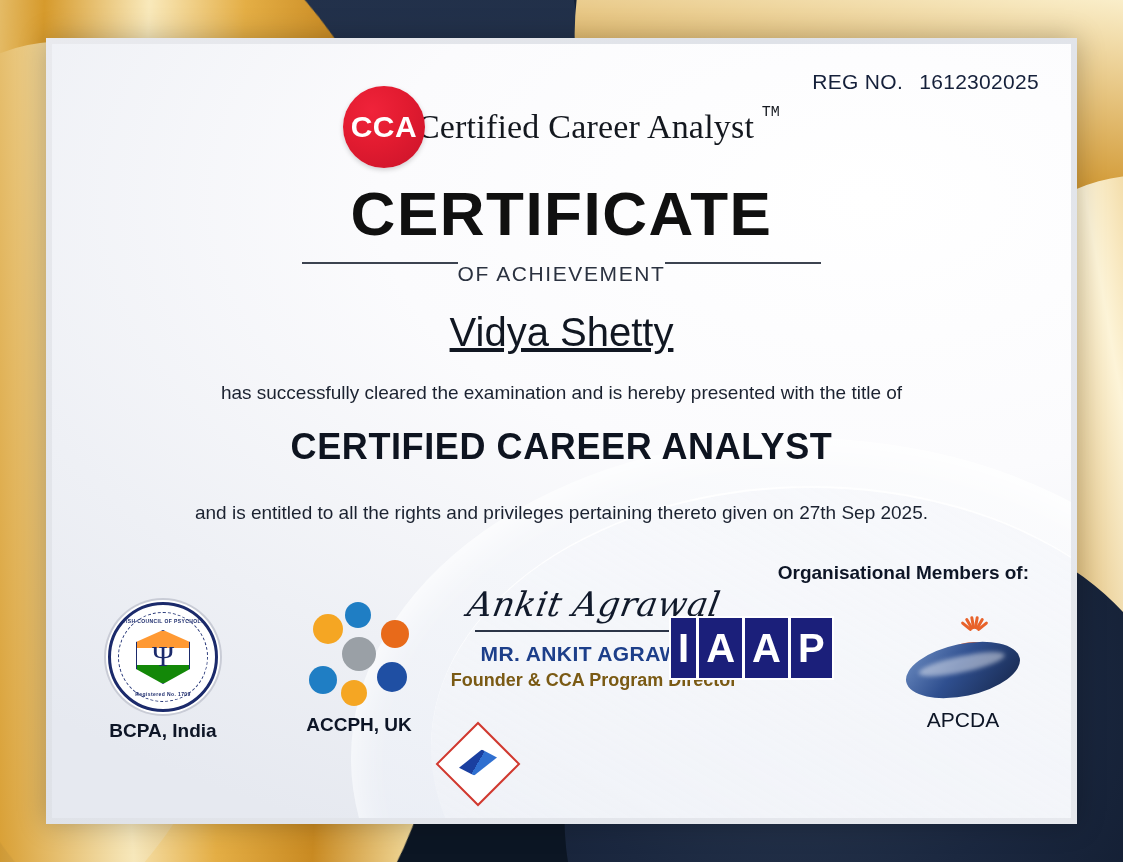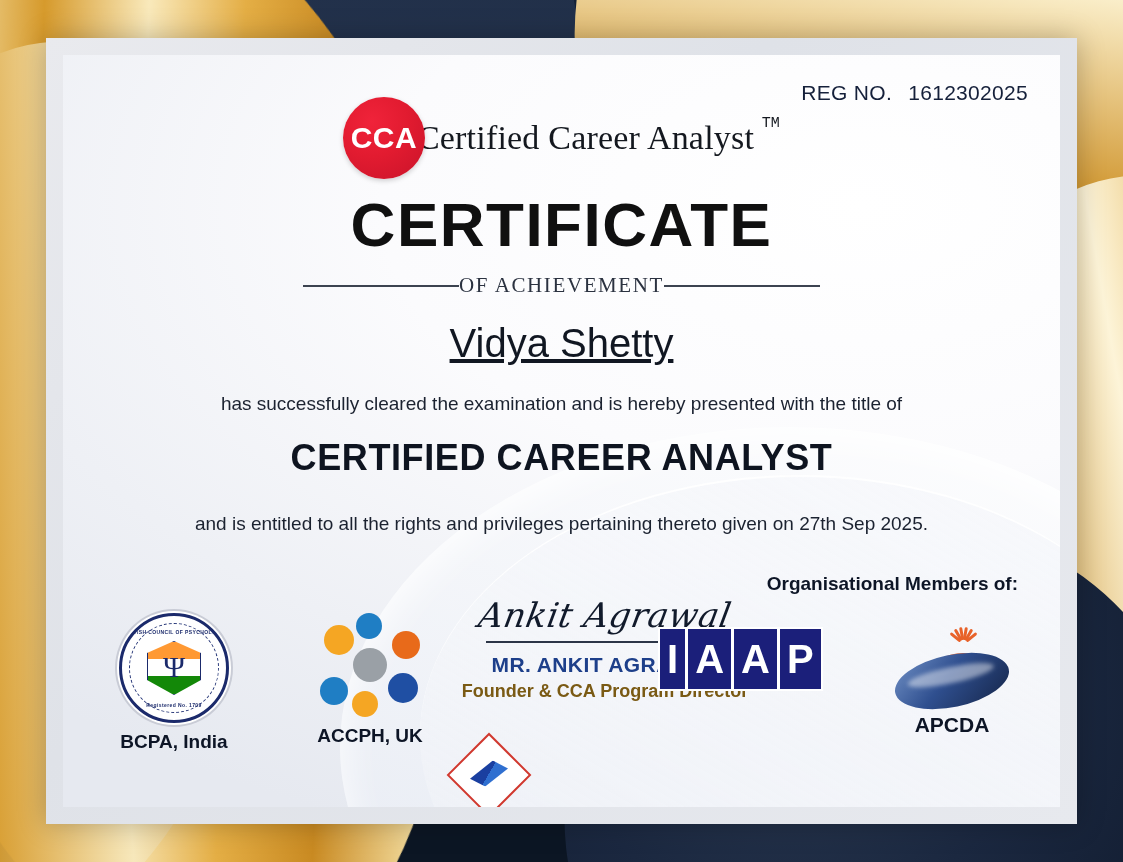--- a/index.html
+++ b/index.html
@@ -110,21 +110,21 @@
   }
 
   
   .panel-outer {
     position: absolute;
     left: 46px;
     top: 38px;
     right: 46px;
     bottom: 38px;
     background: linear-gradient(135deg, #e9eaee 0%, #dfe2e8 40%, #e7e9ee 100%);
-    padding: 17px;
+    padding: 6px;
     box-shadow: 0 0 26px rgba(0,0,0,0.25);
   }
   .panel {
     position: relative;
     width: 100%;
     height: 100%;
     background:
       radial-gradient(120% 90% at 80% 20%, #ffffff 0%, #fbfbfd 40%, #eef0f5 75%, #e6e9f0 100%);
     overflow: hidden;
   }
@@ -218,23 +218,22 @@
     font-size: 62px;
     font-weight: bold;
     letter-spacing: 1.5px;
     color: #101010;
   }
   .subtitle-row {
     position: absolute;
     left: 0; right: 0;
     top: 218px;
     display: flex;
-    align-items: center;
+    align-items: flex-start;
     justify-content: center;
-    font-family: Liberation Serif, serif;
   }
   .rule {
     width: 156px;
     height: 2px;
     background: #3c4350;
   }
   .subtitle {
     font-size: 21px;
     letter-spacing: 1.6px;
     color: #2b3240;
@@ -530,22 +529,23 @@
   .apcda-arc {
     position: absolute;
     left: 42px;
     top: 26px;
     width: 66px;
     height: 22px;
     border-top: 4px solid #e8622a;
     border-radius: 60% 60% 0 0 / 100% 100% 0 0;
   }
   .apcda-caption {
+    margin-top: 6px;
     font-size: 21px;
-    font-weight: bold;
+    font-weight: normal;
     color: #0d1526;
   }
 </style>
 </head>
 <body>
 
 <div class="certificate">
 
   <div class="bg-dark"></div>
   <div class="bg-dark-topleftwisp"></div>

